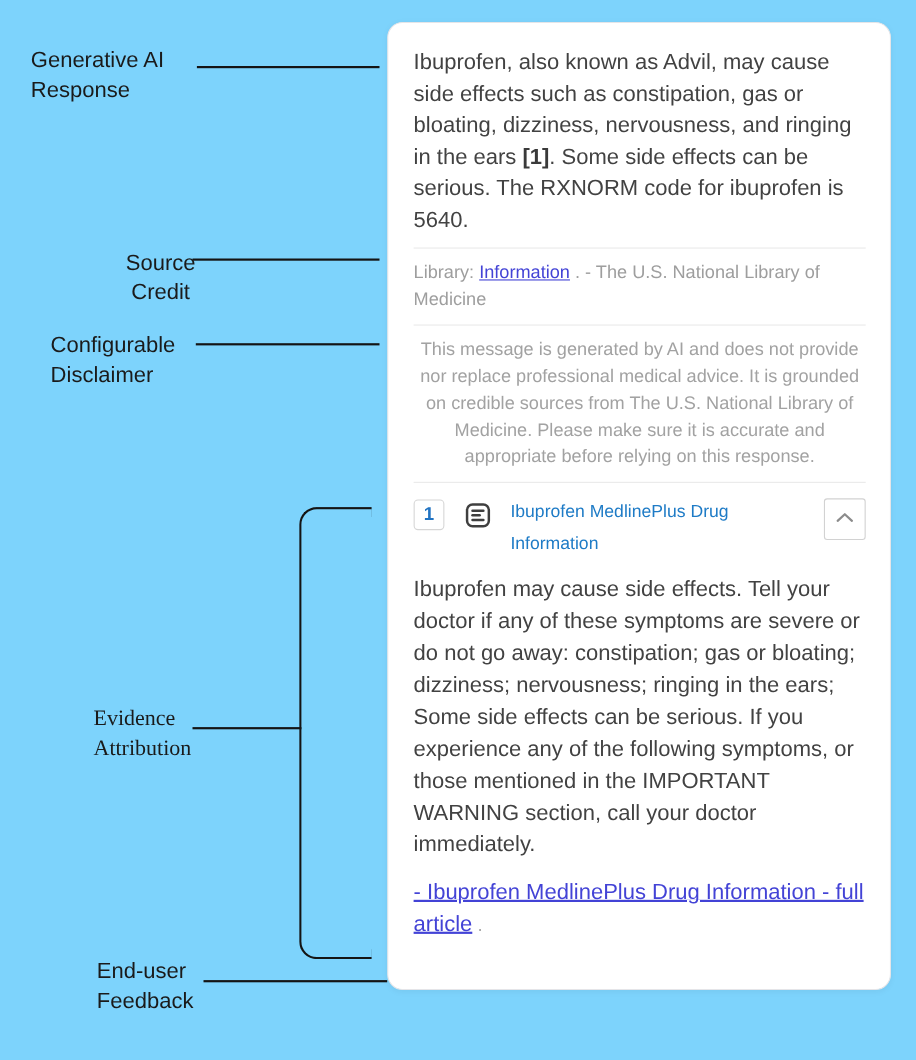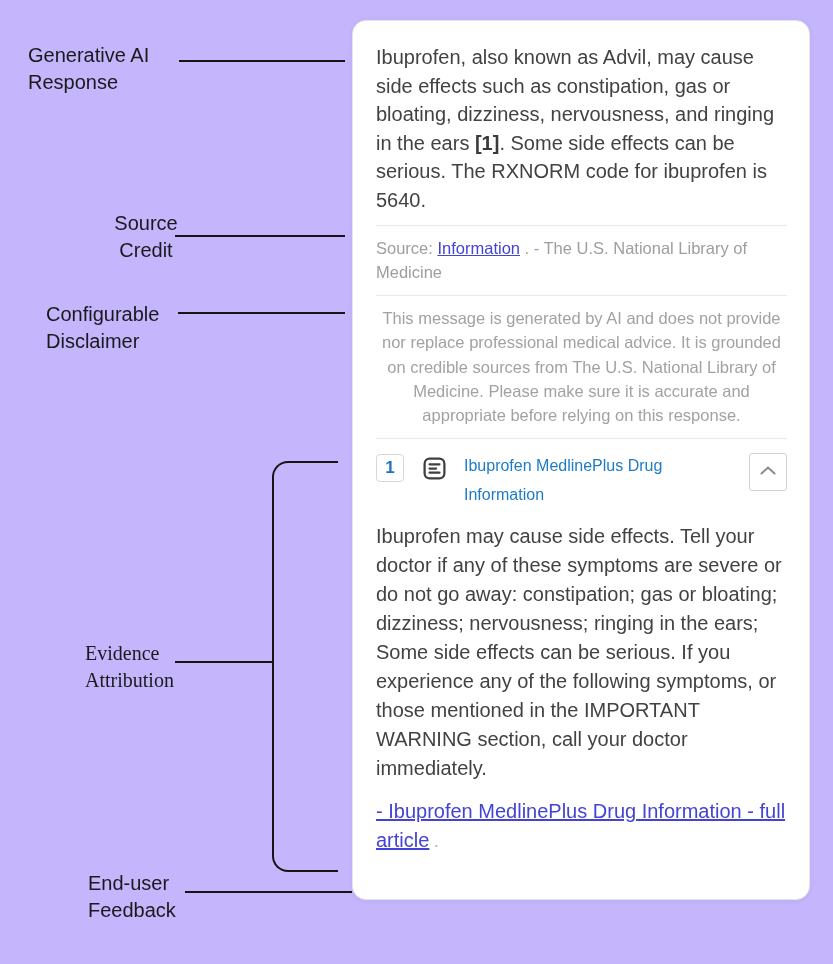--- a/index.html
+++ b/index.html
@@ -1,32 +1,32 @@
 <!DOCTYPE html>
 <html><head>
 <meta charset="utf-8">
 <style>
   html,body{margin:0;padding:0;background:#ffffff;}
   #stage{
     position:relative;
     width:833px;height:964px;
-    background:#c4b5fd;
+    background:#7dd3fc;
     font-family:"Liberation Sans", sans-serif;
     overflow:hidden;
   }
   
   .callout-label{
     position:absolute;
     font-size:20px;
     line-height:27px;
     color:#1a1a1a;
     white-space:pre-line;
   }
   .lbl-gen{left:28px;top:42px;}
-  .lbl-src{left:100px;top:210px;text-align:center;width:92px;}
+  .lbl-src{left:100px;top:226px;text-align:center;width:92px;}
   .lbl-cfg{left:46px;top:301px;}
   .lbl-evd{left:85px;top:640px;font-family:Liberation Serif, serif;}
   .lbl-usr{left:88px;top:870px;}
   
   .connector{
     position:absolute;height:2.4px;background:#141414;
   }
   .ln-gen{top:60px;left:179px;width:166px;}
   .ln-src{top:235px;left:175px;width:170px;}
   .ln-cfg{top:312px;left:178px;width:167px;}
@@ -140,21 +140,21 @@
   <div class="connector ln-usr"></div>
 
   <div class="bracket"></div>
 
   <div class="card">
 
     <p class="response-text"><span>Ibuprofen, also known as Advil, may cause side effects such as constipation, gas or bloating, dizziness, nervousness, and ringing in the ears </span><span class="cite">[1]</span><span>. Some side effects can be serious. The RXNORM code for ibuprofen is 5640.</span></p>
 
     <hr class="divider">
 
-    <p class="small-gray"><span>Source: </span><a class="src-link">Information</a><span> . - The U.S. National Library of Medicine</span></p>
+    <p class="small-gray"><span>Library: </span><a class="src-link">Information</a><span> . - The U.S. National Library of Medicine</span></p>
 
     <hr class="divider">
 
     <p class="disclaimer-text">This message is generated by AI and does not provide nor replace professional medical advice. It is grounded on credible sources from The U.S. National Library of Medicine. Please make sure it is accurate and appropriate before relying on this response.</p>
 
     <hr class="divider">
 
     <div class="evidence-header">
       <div class="cite-badge">1</div>
       <span class="doc-icon">

